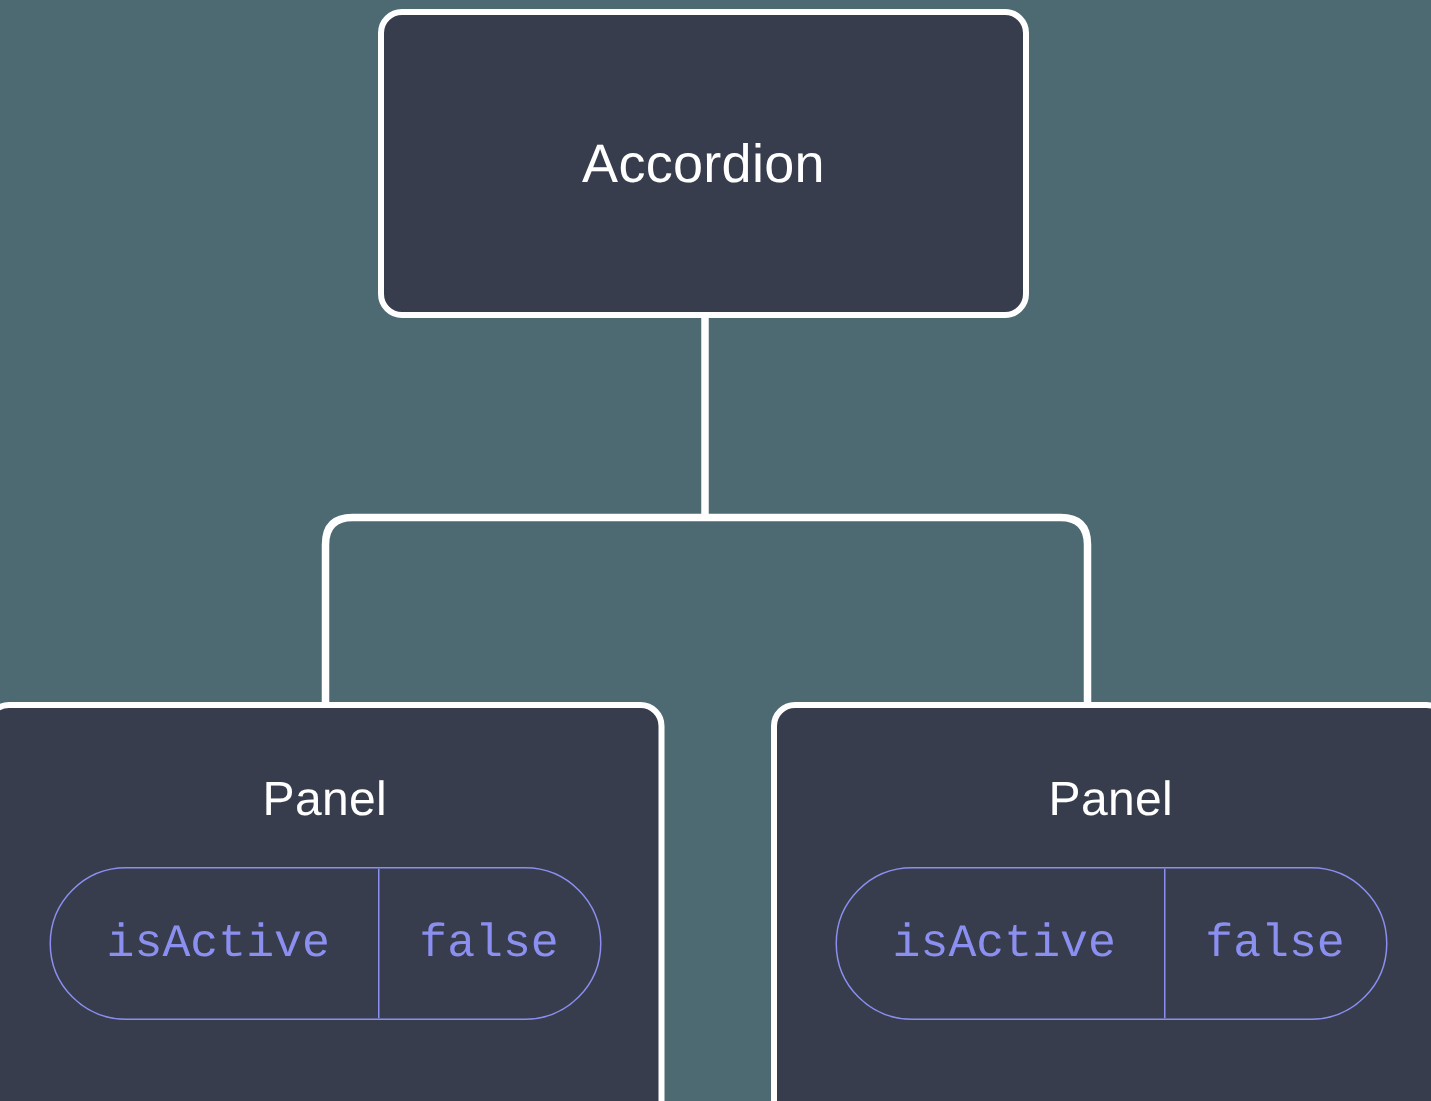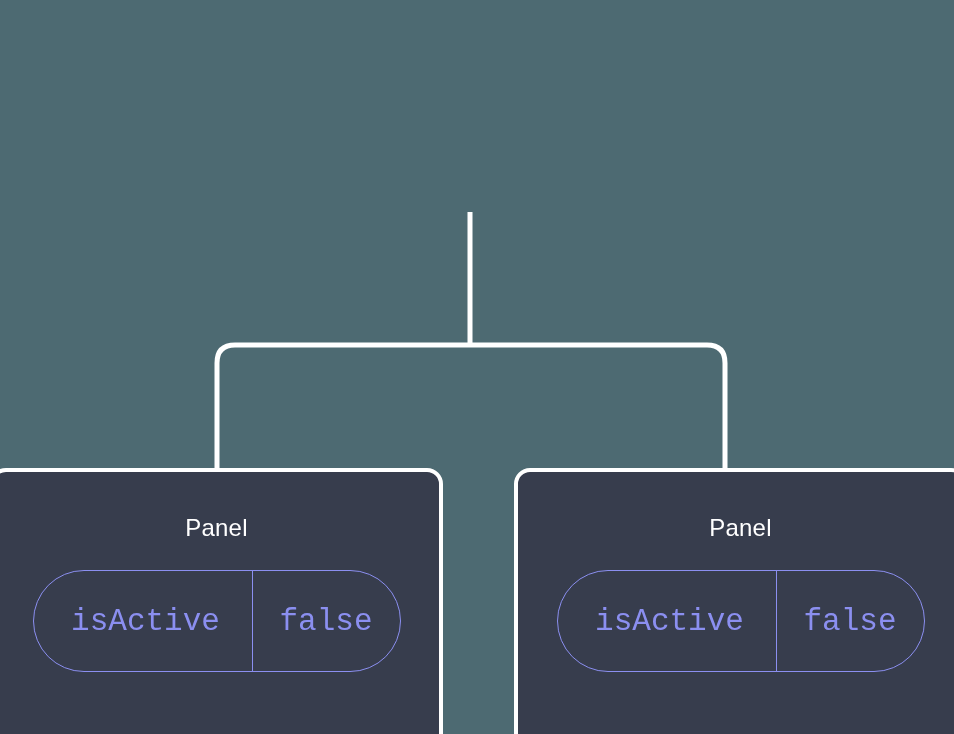--- a/index.html
+++ b/index.html
@@ -59,21 +59,21 @@
     white-space: nowrap;
   }
 
   .node-panel {
     width: 453px;
     height: 300px;
     top: 468px;
     padding-top: 44px;
   }
   .node-panel .node-title {
-    font-size: 24px;
+    font-size: 32px;
   }
   .node-panel-left  { left: -10px; }
   .node-panel-right { left: 514px; }
 
   
   .prop-pill {
     margin-top: 30px;
     height: 102px;
     box-sizing: border-box;
     border: 1px solid #8b8ff0;
@@ -112,20 +112,23 @@
 
   <svg id="connectors" viewBox="0 0 954 734" width="954" height="734" aria-hidden="true">
 
     <path d="M 470 212 L 470 345" fill="none" stroke="#ffffff" stroke-width="5" stroke-linecap="butt"></path>
 
     <path d="M 470 345 L 235 345 Q 217 345 217 363 L 217 472" fill="none" stroke="#ffffff" stroke-width="5" stroke-linecap="butt"></path>
 
     <path d="M 470 345 L 707 345 Q 725 345 725 363 L 725 472" fill="none" stroke="#ffffff" stroke-width="5" stroke-linecap="butt"></path>
   </svg>
 
+  <div class="node node-accordion">
+    <span class="node-title">Accordion</span>
+  </div>
 
   <div class="node node-panel node-panel-left">
     <span class="node-title">Panel</span>
     <div class="prop-pill">
       <span class="prop-key">isActive</span>
       <span class="prop-val">false</span>
     </div>
   </div>
 
   <div class="node node-panel node-panel-right">

